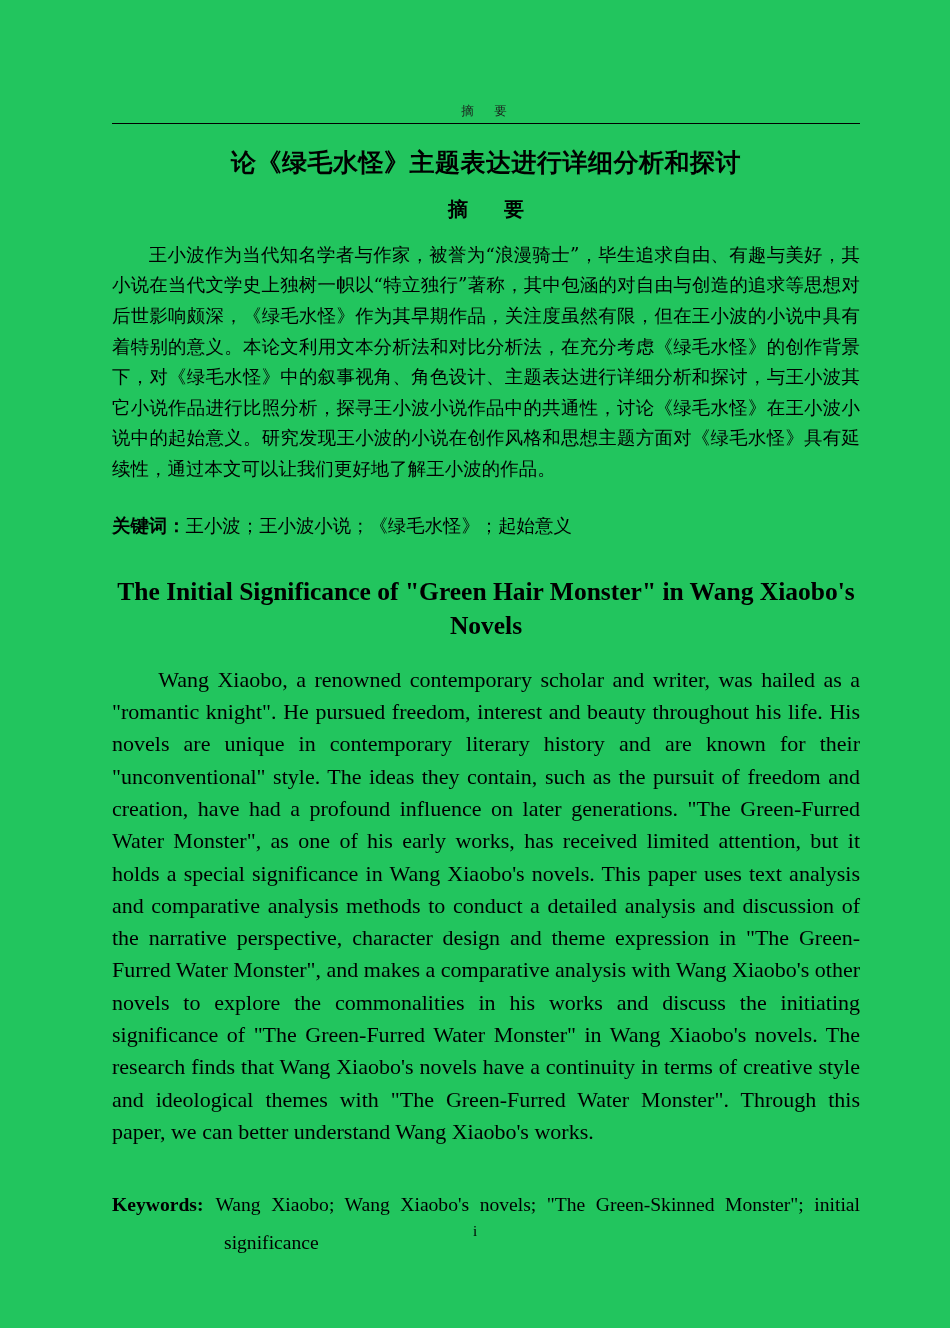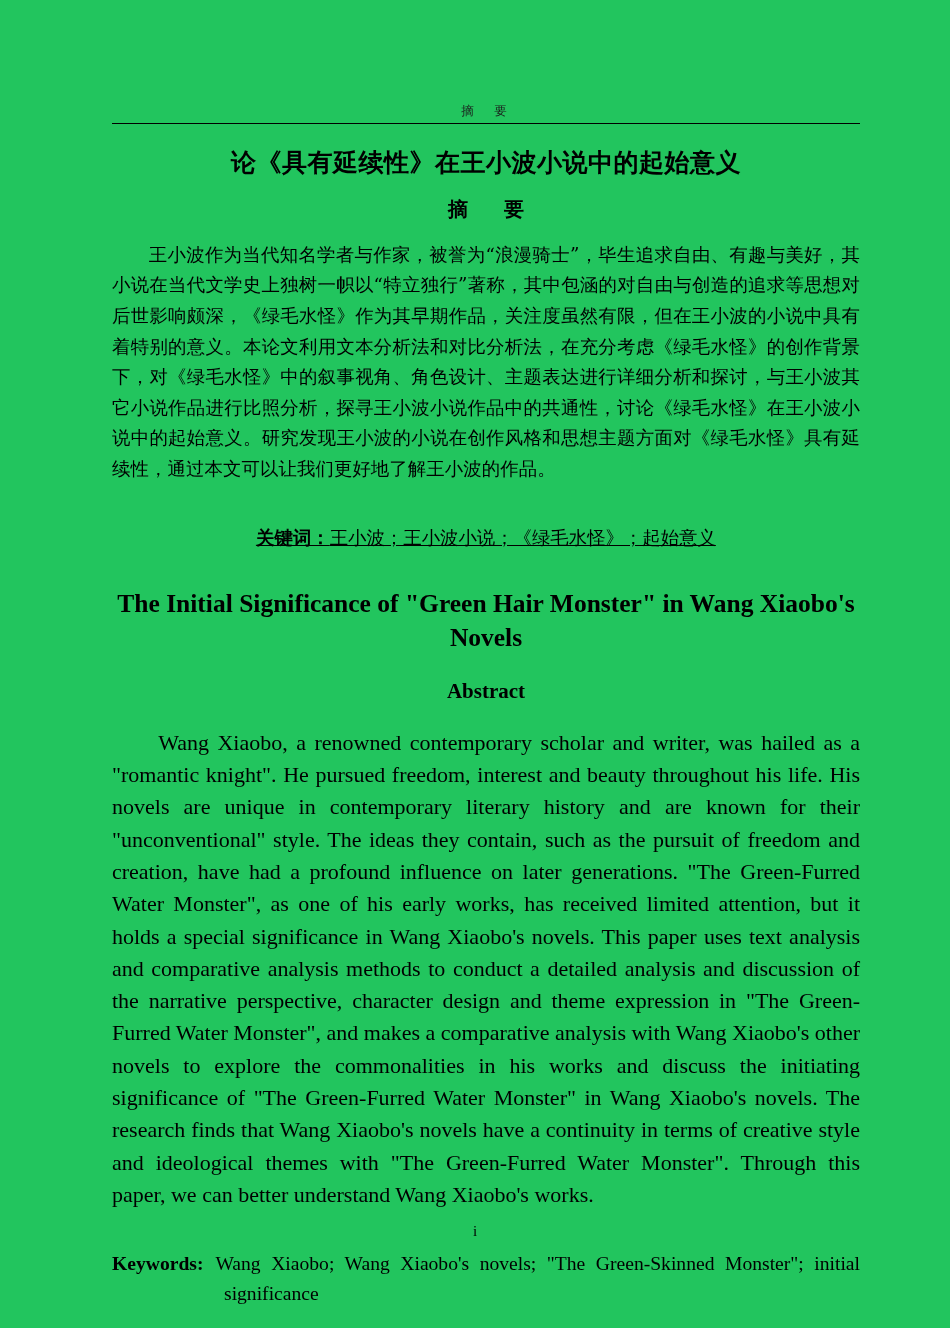--- a/index.html
+++ b/index.html
@@ -72,26 +72,25 @@
     font-family: "DejaVu Serif", "Liberation Serif", serif;
     font-size: 18.4px;
     line-height: 30.6px;
     text-align: justify;
     text-justify: inter-ideograph;
     text-indent: 2em;
     letter-spacing: 0.1px;
   }
 
   .cn-keywords {
-    margin-top: 38px;
+    margin-top: 26px;
     font-family: "DejaVu Serif", "Liberation Serif", serif;
     font-size: 18.4px;
     line-height: 30px;
-    text-align: center;
-    text-decoration: underline;
+    text-align: left;
   }
   .cn-keywords .kw-label {
     font-family: "DejaVu Sans", "Liberation Sans", sans-serif;
     font-weight: 700;
     font-size: 18.4px;
   }
 
   
   .en-title {
     margin-top: 34px;
@@ -117,21 +116,21 @@
     font-size: 22px;
     line-height: 32.3px;
     text-align: justify;
     text-indent: 2.1em;
   }
 
   .en-keywords {
     margin-top: 38px;
     font-family: "Liberation Serif", "DejaVu Serif", serif;
     font-size: 19.6px;
-    line-height: 30px;
+    line-height: 38px;
     text-align: justify;
     padding-left: 112px;
     text-indent: -112px;
   }
   .en-keywords .kw-label {
     font-weight: bold;
   }
   .en-keywords .kw-gap {
     display: inline-block;
     width: 12px;
@@ -155,33 +154,32 @@
 
 <div class="page">
 
   <div class="content">
 
     <div class="header-block">
       <div class="running-header">摘　要</div>
       <hr class="header-rule">
     </div>
 
-    <h1 class="cn-title">论《具有延续性》在王小波小说中的起始意义</h1>
+    <h1 class="cn-title">论《绿毛水怪》主题表达进行详细分析和探讨</h1>
 
     <h2 class="cn-abstract-heading">摘　要</h2>
 
     <p class="cn-paragraph">王小波作为当代知名学者与作家，被誉为“浪漫骑士”，毕生追求自由、有趣与美好，其小说在当代文学史上独树一帜以“特立独行”著称，其中包涵的对自由与创造的追求等思想对后世影响颇深，《绿毛水怪》作为其早期作品，关注度虽然有限，但在王小波的小说中具有着特别的意义。本论文利用文本分析法和对比分析法，在充分考虑《绿毛水怪》的创作背景下，对《绿毛水怪》中的叙事视角、角色设计、主题表达进行详细分析和探讨，与王小波其它小说作品进行比照分析，探寻王小波小说作品中的共通性，讨论《绿毛水怪》在王小波小说中的起始意义。研究发现王小波的小说在创作风格和思想主题方面对《绿毛水怪》具有延续性，通过本文可以让我们更好地了解王小波的作品。</p>
 
     <p class="cn-keywords">
       <span class="kw-label">关键词：</span><span>王小波；王小波小说；《绿毛水怪》；起始意义</span>
     </p>
 
     <h2 class="en-title">The Initial Significance of "Green Hair Monster" in Wang Xiaobo's Novels</h2>
 
-    <h3 class="en-abstract-heading">Abstract</h3>
 
     <p class="en-paragraph">Wang Xiaobo, a renowned contemporary scholar and writer, was hailed as a "romantic knight". He pursued freedom, interest and beauty throughout his life. His novels are unique in contemporary literary history and are known for their "unconventional" style. The ideas they contain, such as the pursuit of freedom and creation, have had a profound influence on later generations. "The Green-Furred Water Monster", as one of his early works, has received limited attention, but it holds a special significance in Wang Xiaobo's novels. This paper uses text analysis and comparative analysis methods to conduct a detailed analysis and discussion of the narrative perspective, character design and theme expression in "The Green-Furred Water Monster", and makes a comparative analysis with Wang Xiaobo's other novels to explore the commonalities in his works and discuss the initiating significance of "The Green-Furred Water Monster" in Wang Xiaobo's novels. The research finds that Wang Xiaobo's novels have a continuity in terms of creative style and ideological themes with "The Green-Furred Water Monster". Through this paper, we can better understand Wang Xiaobo's works.</p>
 
     <p class="en-keywords">
       <span class="kw-label">Keywords:</span><span class="kw-gap"></span><span>Wang Xiaobo; Wang Xiaobo's novels; "The Green-Skinned Monster"; initial significance</span>
     </p>
 
   </div>
 
   <div class="page-number">i</div>

